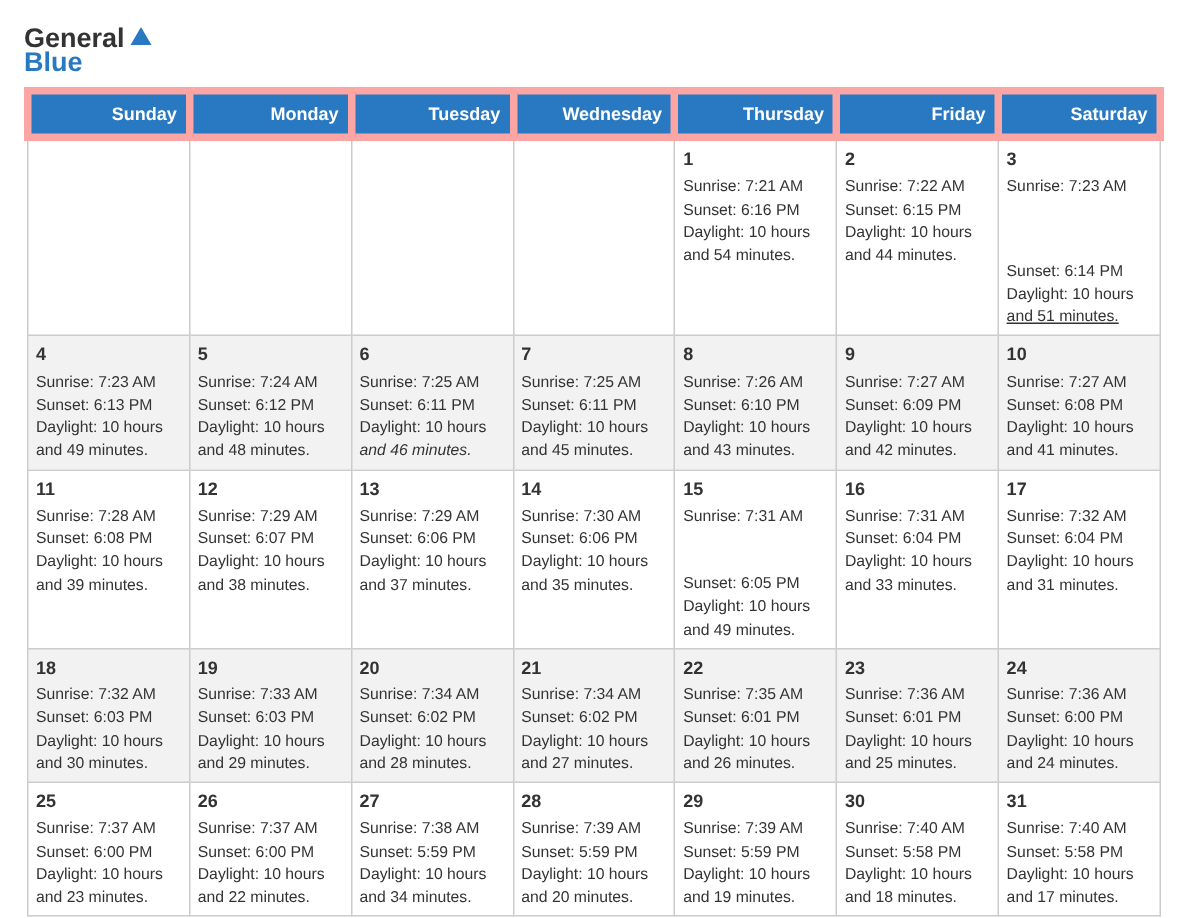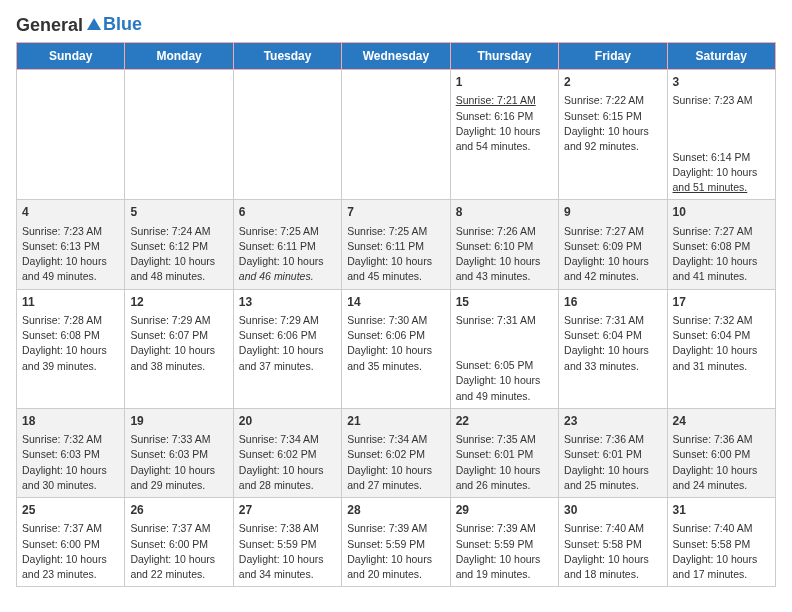--- a/index.html
+++ b/index.html
@@ -11,21 +11,22 @@
       padding: 16px;
     }
     .header {
       display: flex;
       align-items: flex-start;
       justify-content: space-between;
       margin-bottom: 8px;
     }
     .logo {
       display: flex;
-      align-items: center;
+      flex-direction: column;
+      align-items: flex-start;
       line-height: 1;
     }
     .title-block {
       text-align: right;
     }
     .main-title {
       font-size: 36px;
       font-weight: bold;
       color: #333;
     }
@@ -34,25 +35,25 @@
       color: #333;
     }
     table {
       width: 100%;
       border-collapse: collapse;
       font-size: 11px;
     }
     thead tr th {
       background-color: #2979c2;
       color: #fff;
-      text-align: center;
+      text-align: right;
       padding: 6px 6px;
       font-size: 12px;
       font-weight: bold;
-      border: 1px solid #fca5a5;
+      border: 5px solid #fca5a5;
     }
     tbody tr td {
       border: 1px solid #ccc;
       vertical-align: top;
       padding: 4px 5px;
       width: 108px;
       height: 80px;
       color: #333;
       font-size: 10.5px;
       line-height: 1.45;
@@ -101,31 +102,31 @@
       </tr>
   </thead>
   <tbody id="calendar-body">
       <tr>
         <td class="empty"></td>
         <td class="empty"></td>
         <td class="empty"></td>
         <td class="empty"></td>
         <td>
           <span class="day-num">1</span>
-          <span style="display: block; text-decoration: underline;">Sunrise: 7:21 AM</span>
+          <span style="display: block;">Sunrise: 7:21 AM</span>
           <span style="display: block;">Sunset: 6:16 PM</span>
           <span style="display: block;">Daylight: 10 hours</span>
           <span style="display: block;">and 54 minutes.</span>
         </td>
         <td>
           <span class="day-num">2</span>
           <span style="display: block;">Sunrise: 7:22 AM</span>
           <span style="display: block;">Sunset: 6:15 PM</span>
           <span style="display: block;">Daylight: 10 hours</span>
-          <span style="display: block;">and 92 minutes.</span>
+          <span style="display: block;">and 44 minutes.</span>
         </td>
         <td>
           <span class="day-num">3</span>
           <span style="display: block;">Sunrise: 7:23 AM</span>
           <span style="display: block; margin-top: 41px;">Sunset: 6:14 PM</span>
           <span style="display: block;">Daylight: 10 hours</span>
           <span style="display: block; text-decoration: underline;">and 51 minutes.</span>
         </td>
       </tr>
       <tr>

